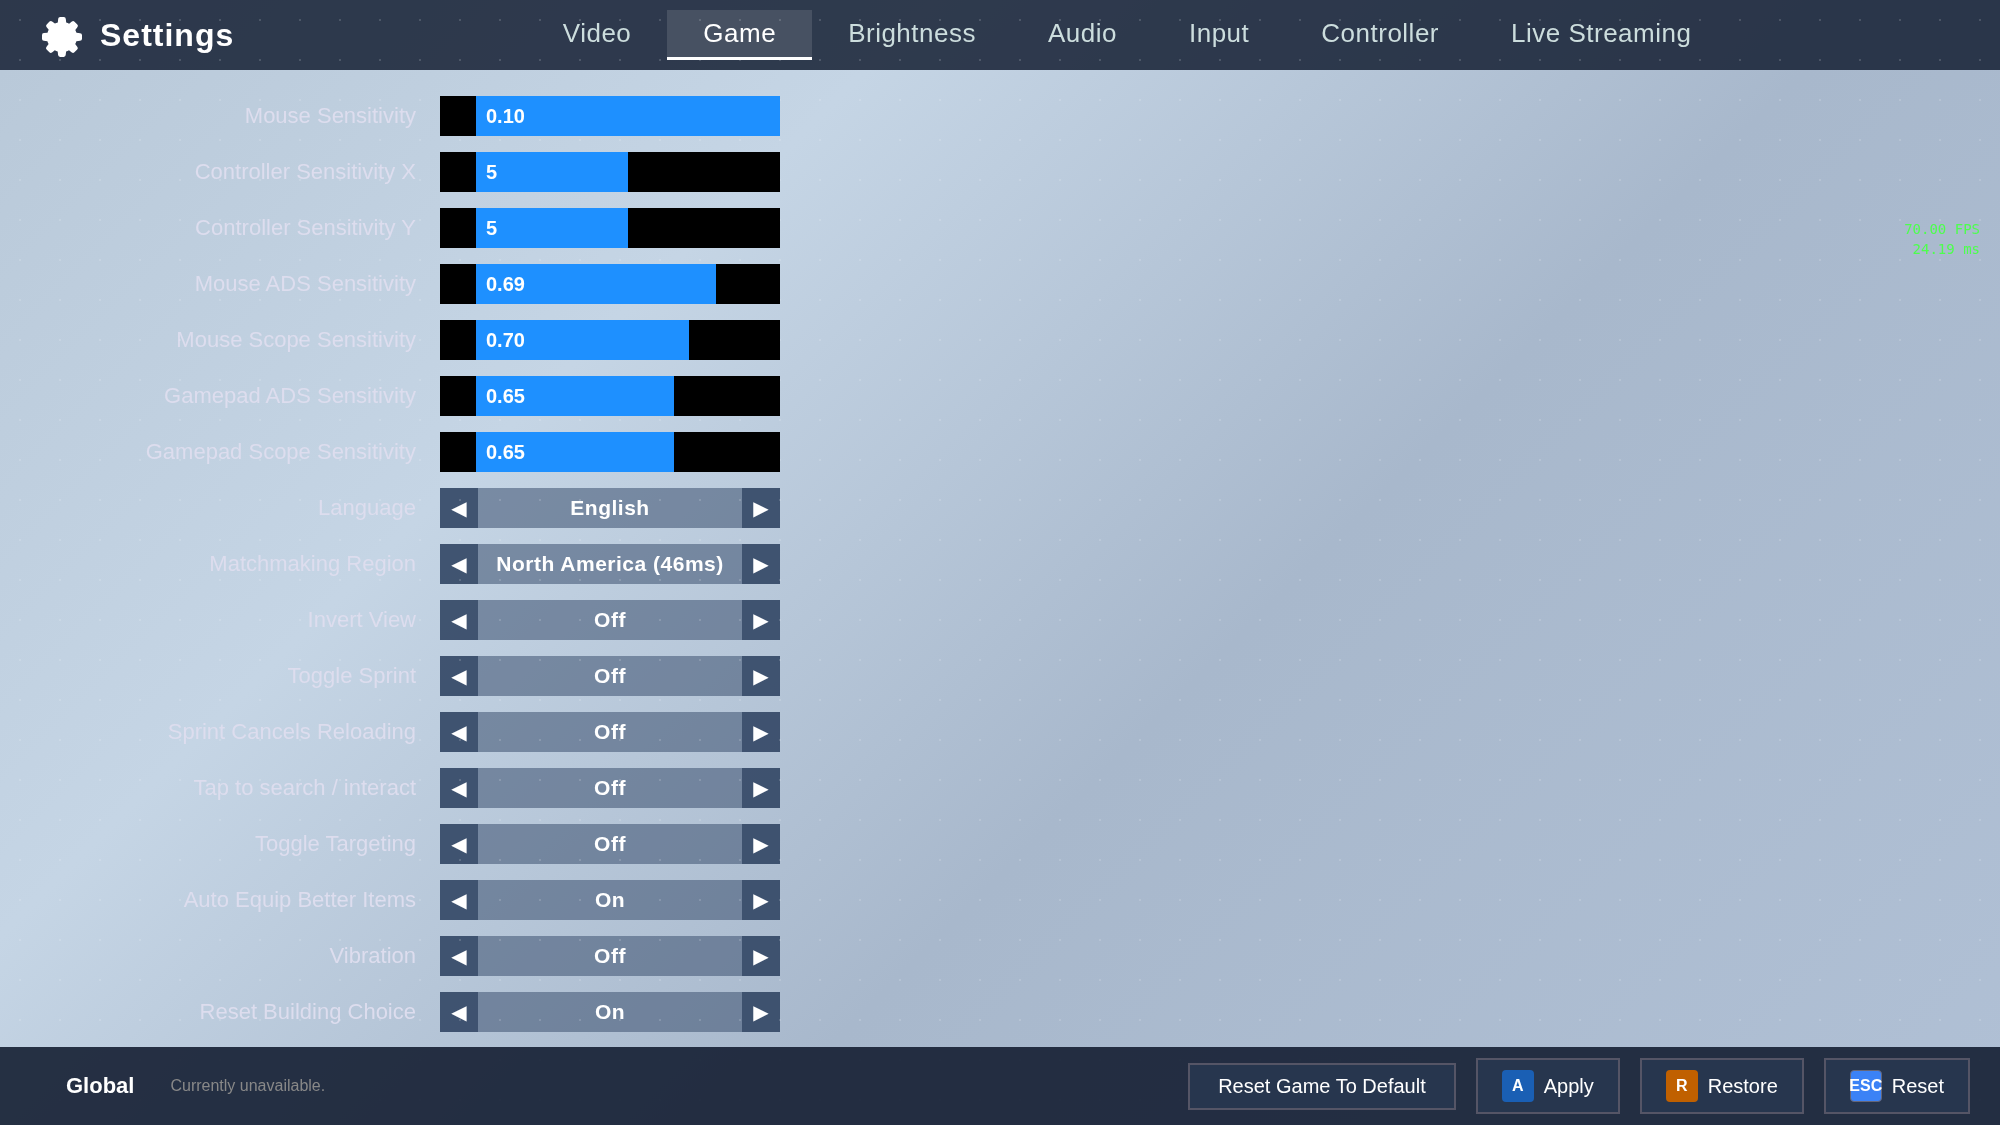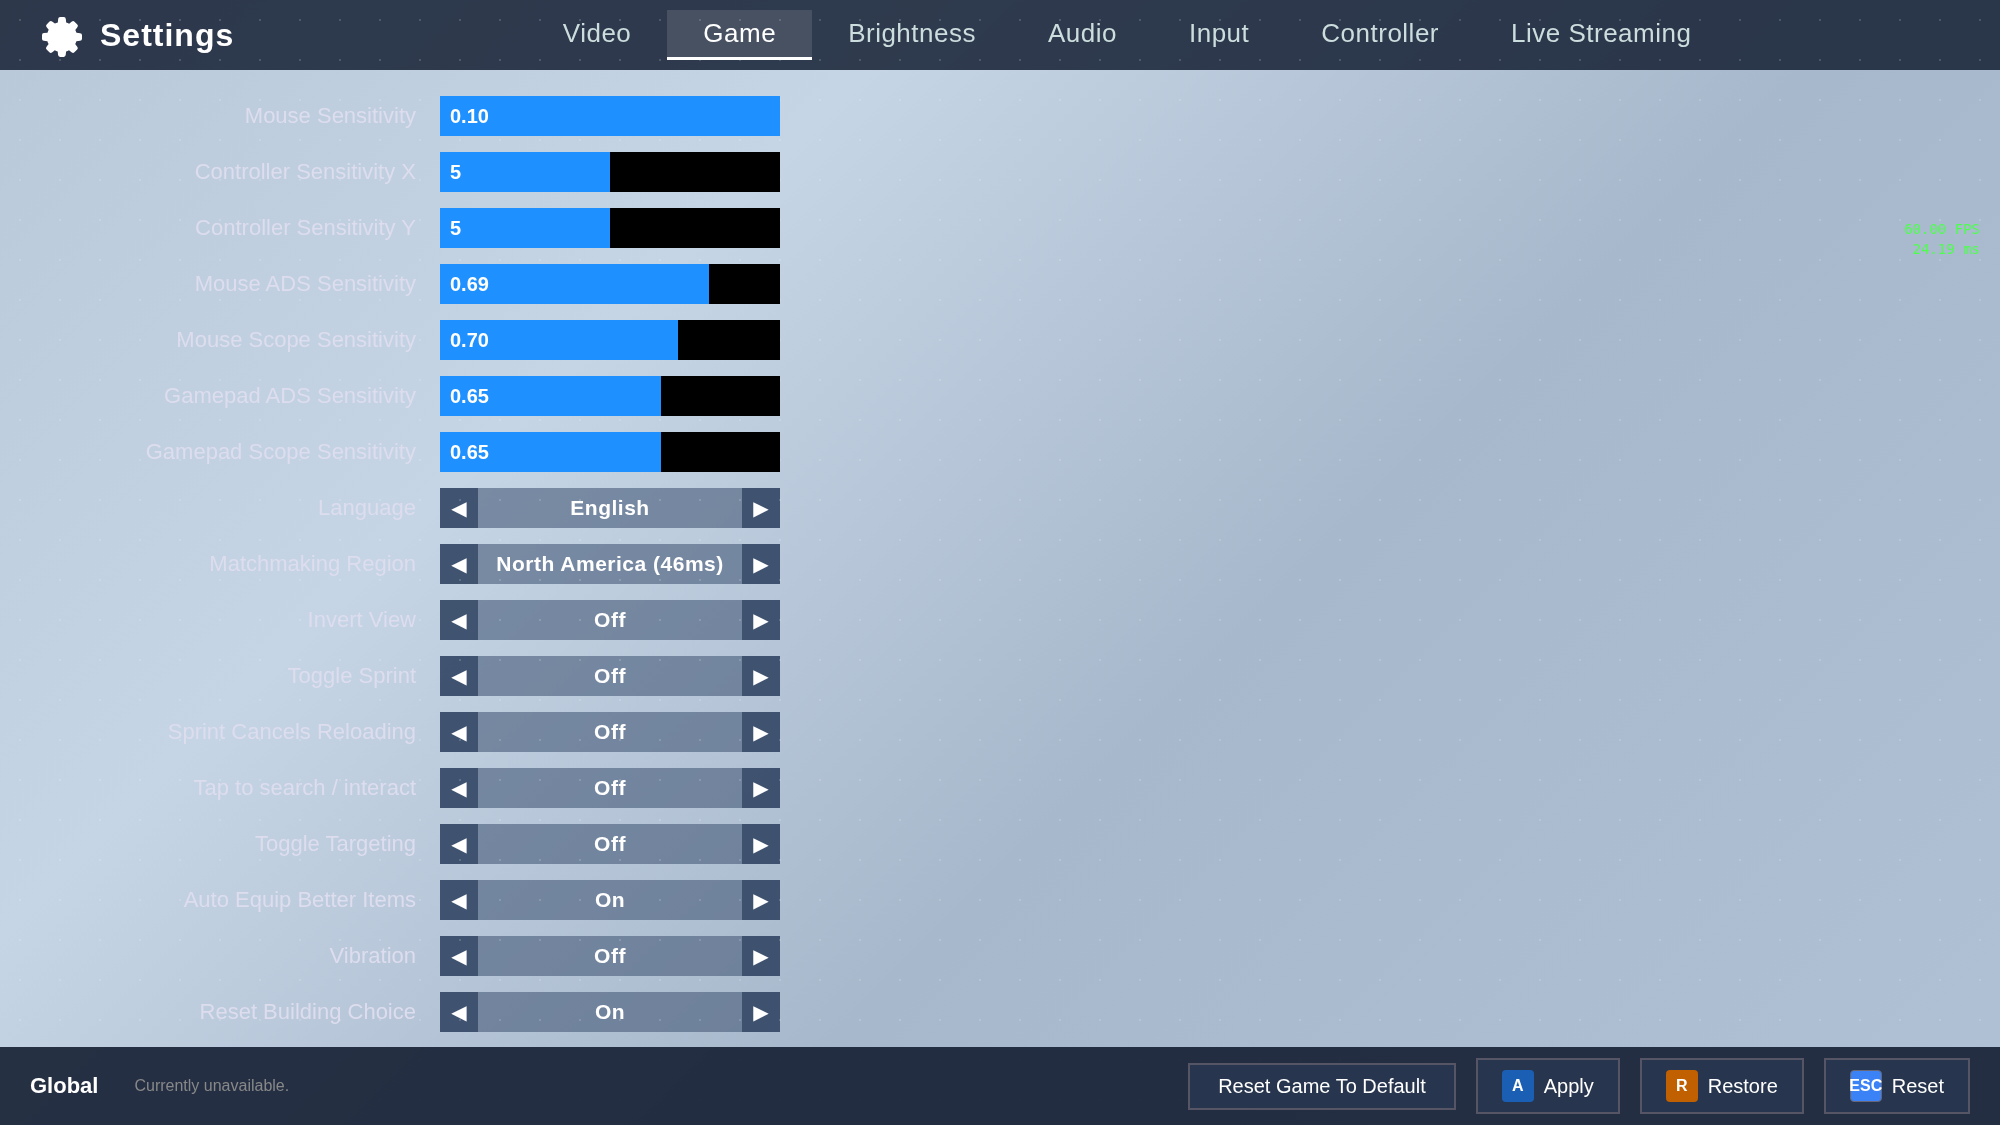--- a/index.html
+++ b/index.html
@@ -125,20 +125,21 @@
     }
 
     
     .slider-bar {
       width: 340px;
       height: 40px;
       background: #000;
       position: relative;
       display: flex;
       align-items: center;
+      padding-left: 36px;
     }
 
     .slider-fill {
       height: 100%;
       background: #1e90ff;
       display: flex;
       align-items: center;
       padding-left: 10px;
     }
 
@@ -192,20 +193,21 @@
       align-items: center;
       padding: 0 30px;
       gap: 20px;
     }
 
     .global-label {
       font-size: 22px;
       font-weight: 700;
       color: #fff;
       margin-right: 16px;
+      margin-left: 36px;
     }
 
     .unavailable-text {
       font-size: 16px;
       color: #888;
       flex: 1;
     }
 
     .bottom-btn {
       display: flex;
@@ -261,21 +263,21 @@
     <div class="nav-tab active">Game</div>
     <div class="nav-tab">Brightness</div>
     <div class="nav-tab">Audio</div>
     <div class="nav-tab">Input</div>
     <div class="nav-tab">Controller</div>
     <div class="nav-tab">Live Streaming</div>
   </nav>
 </div>
 
 <div class="fps-display">
-  <div>60.00 FPS</div>
+  <div>70.00 FPS</div>
   <div>24.19 ms</div>
 </div>
 
 <div class="main-content">
   <div class="settings-list">
 
     <div class="setting-row">
       <div class="setting-label">Mouse Sensitivity</div>
       <div class="setting-control">
         <div class="slider-bar">

